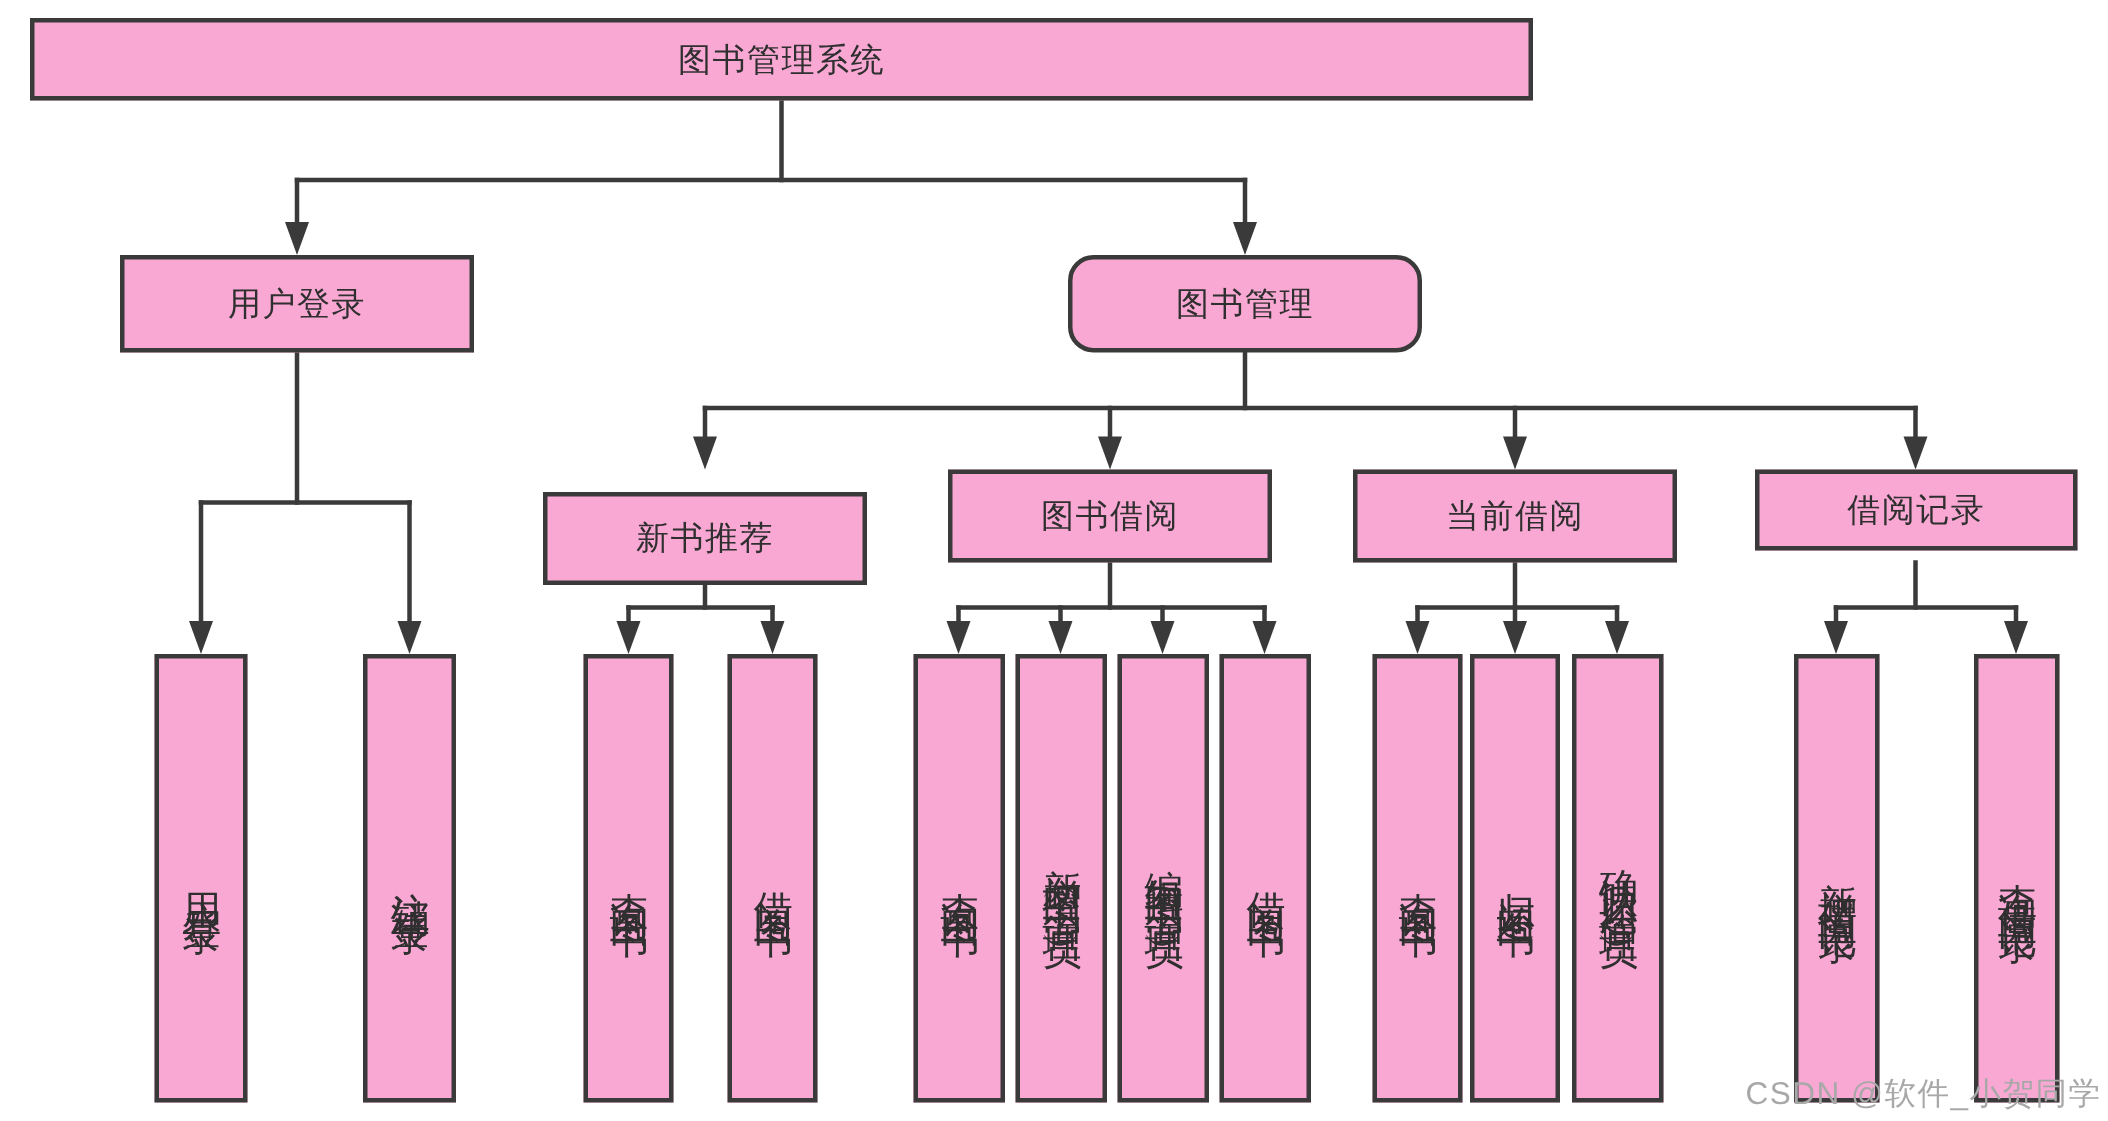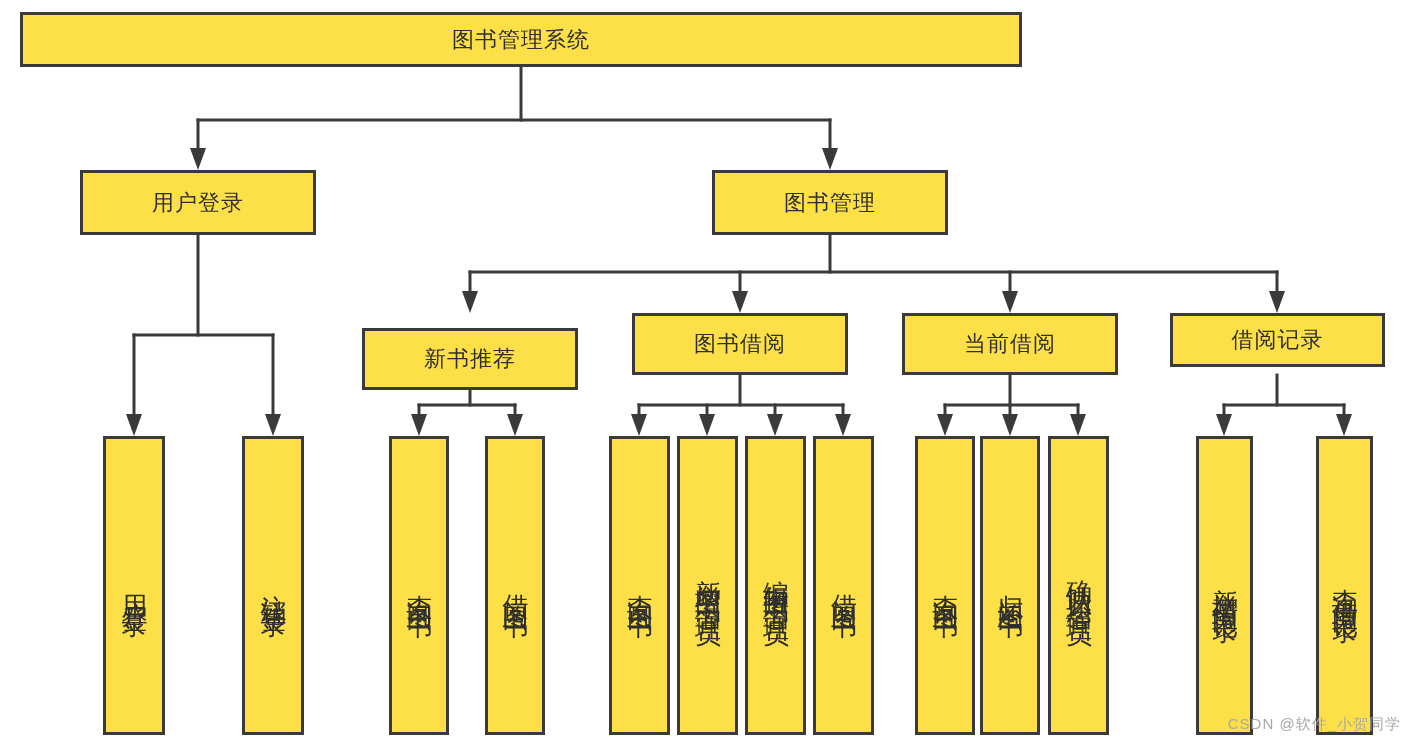--- a/index.html
+++ b/index.html
@@ -17,37 +17,37 @@
     color:var(--text);
   }
   .stage{position:absolute;inset:0;width:1405px;height:747px;}
   svg.connectors{position:absolute;left:0;top:0;}
   svg.connectors line{stroke:var(--line);stroke-width:3;stroke-linecap:square;}
   svg.connectors polygon{fill:var(--line);}
   .box{
     position:absolute;
     box-sizing:border-box;
     border:3px solid var(--line);
-    background:#fde047;
+    background:#f9a8d4;
     display:flex;align-items:center;justify-content:center;
     text-align:left;
   }
   .h-box{font-size:22px;letter-spacing:1px;}
   .v-box span{
     writing-mode:vertical-rl;
     font-size:26px;
     letter-spacing:6px;
     line-height:1.15;
     white-space:nowrap;
   }
   
   .n-root{left:20px;top:12px;width:1002px;height:55px;}
   
   .n-l2-0{left:80px;top:170px;width:236px;height:65px;}
-  .n-l2-1{left:712px;top:170px;width:236px;height:65px;}
+  .n-l2-1{left:712px;top:170px;width:236px;height:65px;border-radius:17px;}
   
   .n-l3-0{left:362px;top:328px;width:216px;height:62px;}
   .n-l3-1{left:632px;top:313px;width:216px;height:62px;}
   .n-l3-2{left:902px;top:313px;width:216px;height:62px;}
   .n-l3-3{left:1170px;top:313px;width:215px;height:54px;}
   
   .leaf{top:436px;height:299px;}
   .n-leaf-0{left:103px;width:62px;}
   .n-leaf-1{left:242px;width:62px;}
   .n-leaf-2{left:389px;width:60px;}
@@ -57,21 +57,21 @@
   .n-leaf-6{left:745px;width:61px;}
   .n-leaf-7{left:813px;width:61px;}
   .n-leaf-8{left:915px;width:60px;}
   .n-leaf-9{left:980px;width:60px;}
   .n-leaf-10{left:1048px;width:61px;}
   .n-leaf-11{left:1196px;width:57px;}
   .n-leaf-12{left:1316px;width:57px;}
   .watermark{
     position:absolute;
     right:4px;top:715px;
-    font-size:15px;
+    font-size:21px;
     color:var(--watermark);
     letter-spacing:1px;
     z-index:10;
   }
 </style>
 </head>
 <body>
 
 <div class="stage">
 

